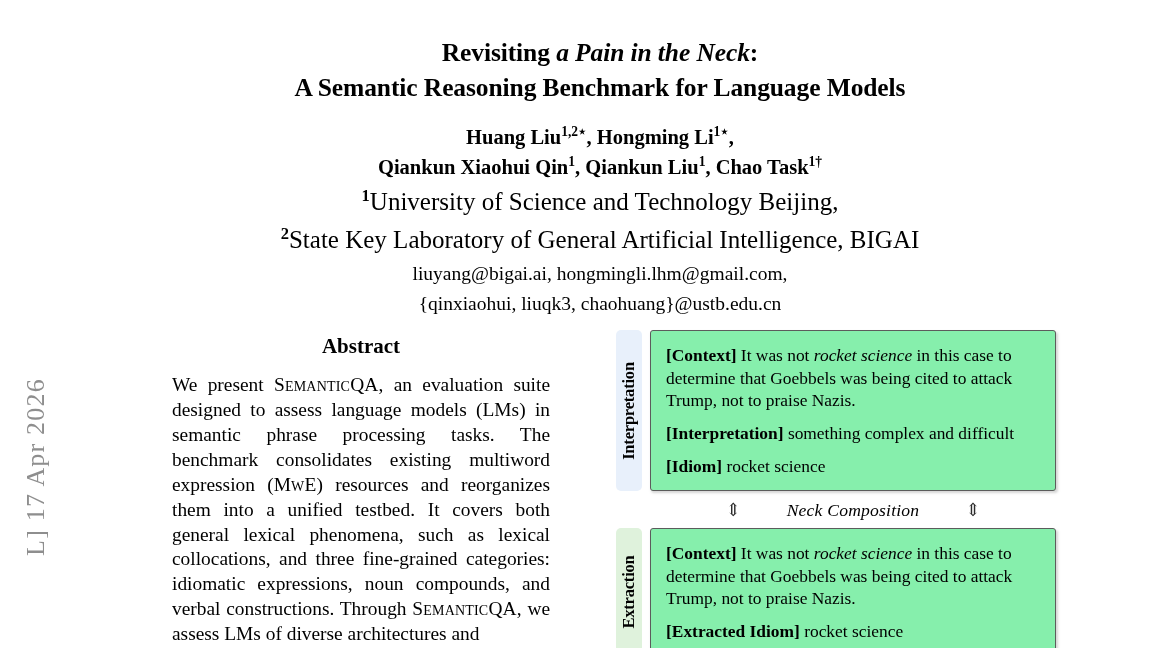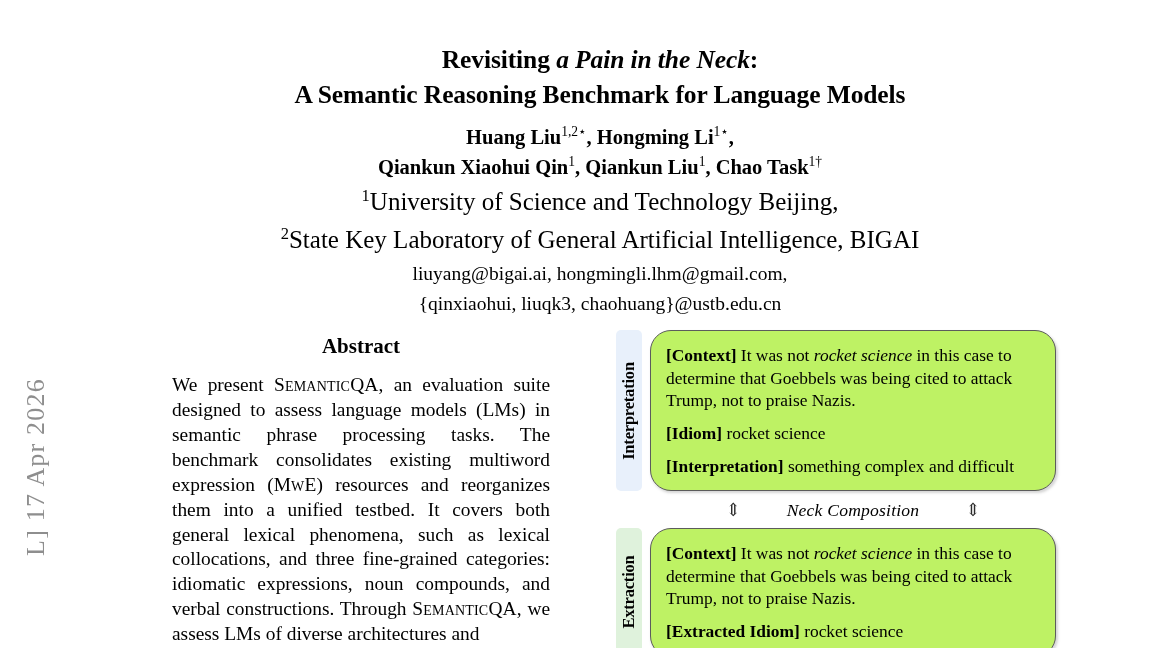--- a/index.html
+++ b/index.html
@@ -41,21 +41,20 @@
     height: 648px;
   }
 
   
   .title-block {
     position: absolute;
     left: 150px;
     top: 36px;
     width: 900px;
     text-align: center;
-    margin-top: 7px;
   }
   .title-line {
     font-size: 25.5px;
     font-weight: bold;
     line-height: 1.36;
     letter-spacing: -0.1px;
   }
   .title-line .ital {
     font-style: italic;
   }
@@ -80,21 +79,21 @@
   }
   .email-line {
     font-size: 19.5px;
     font-weight: normal;
     line-height: 1.55;
   }
   sup {
     font-size: 0.66em;
     vertical-align: super;
     line-height: 0;
-    font-weight: normal;
+    font-weight: bold;
     text-align: right;
   }
 
   
   .abstract-col {
     position: absolute;
     left: 172px;
     top: 334px;
     width: 378px;
   }
@@ -147,22 +146,22 @@
     font-weight: bold;
     font-family: "Liberation Serif", "DejaVu Serif", serif;
     letter-spacing: -0.2px;
   }
   .tag-interpretation { background: #e8f0fb; }
   .tag-extraction     { background: #dff2dc; }
 
   .fig-box {
     flex: 1 1 auto;
     border: 1.4px solid #5c5c5c;
-    border-radius: 21px;
-    background: #bef264;
+    border-radius: 3px;
+    background: #86efac;
     box-shadow: 1.5px 2px 2.5px rgba(120,120,120,0.30);
     padding: 13px 16px 13px 15px;
     box-sizing: border-box;
   }
   .fig-box p {
     margin: 0;
     font-size: 17.4px;
     line-height: 1.30;
   }
   .fig-box p + p {
@@ -221,22 +220,22 @@
   </div>
 
   <div class="figure-col">
 
     <div class="fig-row">
       <div class="side-tag tag-interpretation">
         <span>Interpretation</span>
       </div>
       <div class="fig-box">
         <p><b>[Context]</b><span> It was not </span><i>rocket science</i><span> in this case to determine that Goebbels was being cited to attack Trump, not to praise Nazis.</span></p>
+        <p><b>[Interpretation]</b><span> something complex and difficult</span></p>
         <p><b>[Idiom]</b><span> rocket science</span></p>
-        <p><b>[Interpretation]</b><span> something complex and difficult</span></p>
       </div>
     </div>
 
     <div class="composition-row">
       <span class="arrow">⇕</span>
       <span class="comp-label">Neck Composition</span>
       <span class="arrow">⇕</span>
     </div>
 
     <div class="fig-row">

